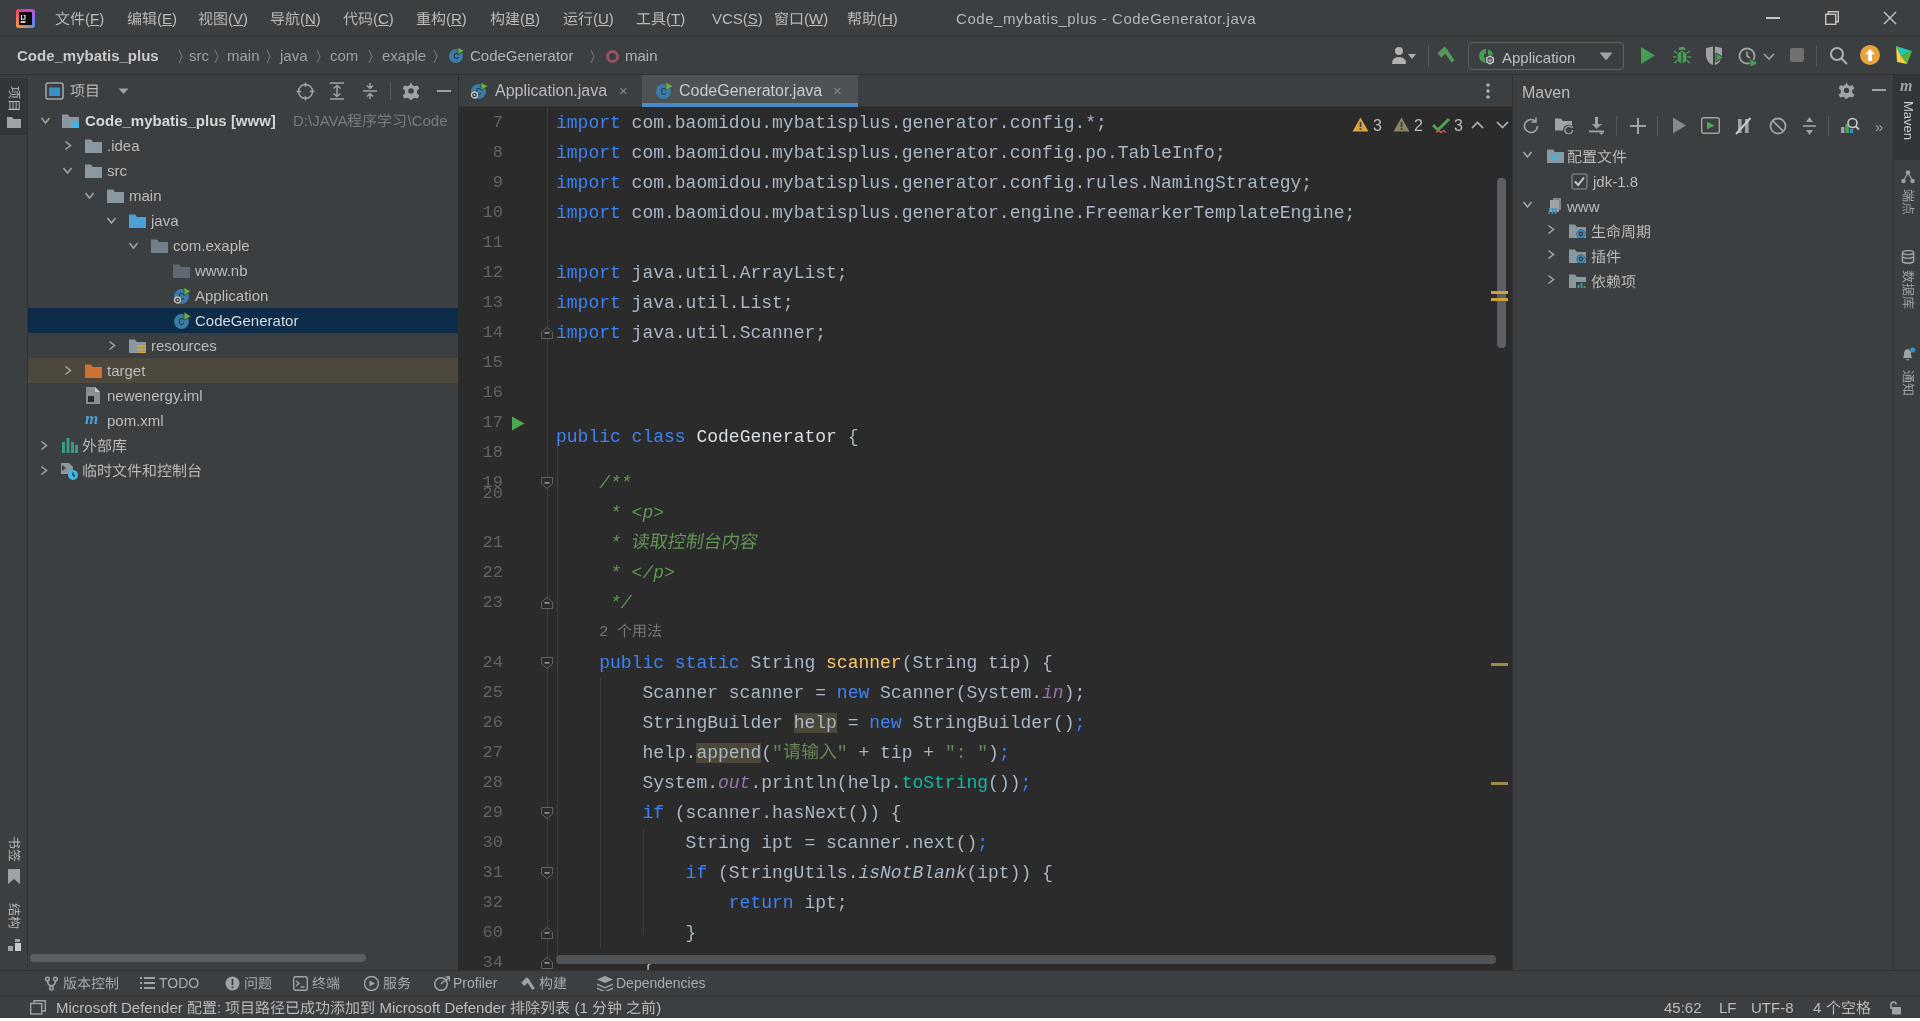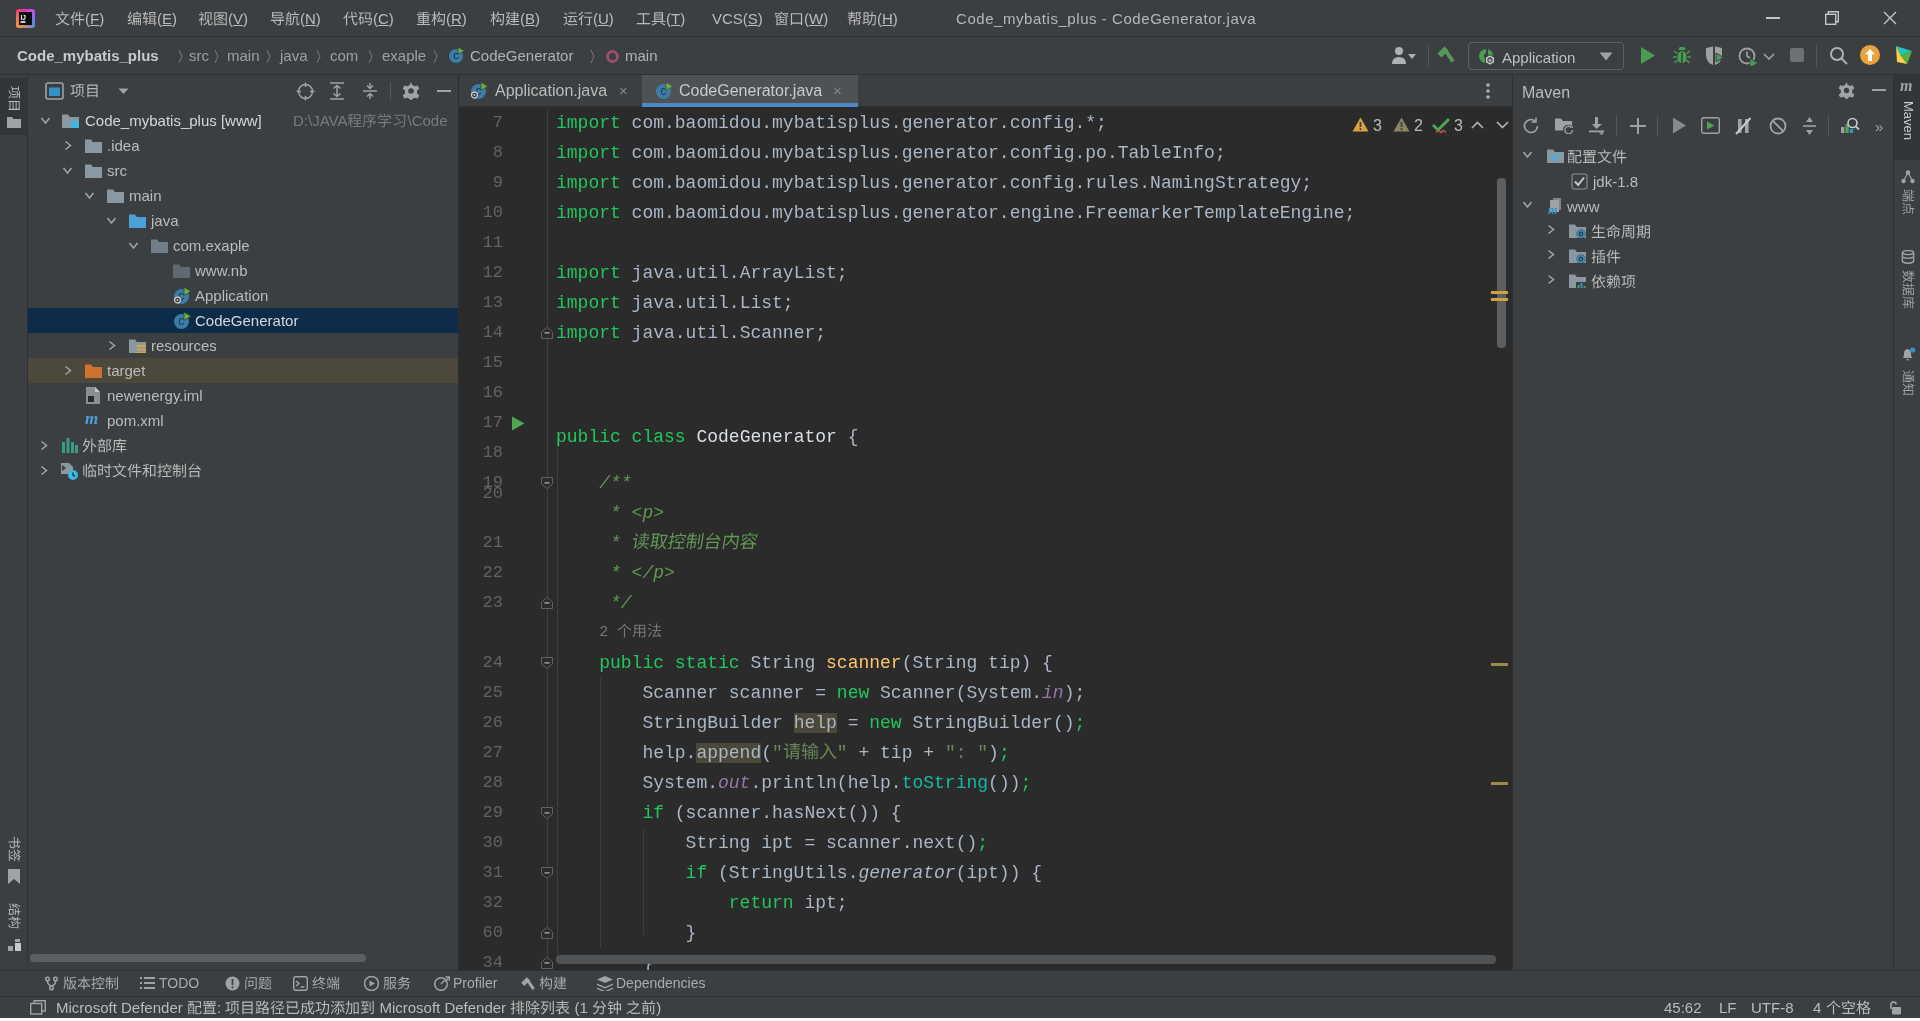--- a/index.html
+++ b/index.html
@@ -14,21 +14,21 @@
 #rstrip{position:absolute;left:1893px;top:75px;width:27px;height:895px;background:#3c3f41;border-left:1px solid #323232}
 #project{position:absolute;left:28px;top:75px;width:431px;height:895px;background:#3c3f41;border-right:1px solid #2a2c2d;overflow:hidden}
 #editor{position:absolute;left:459px;top:75px;width:1053px;height:895px;background:#2b2b2b}
 #maven{position:absolute;left:1512px;top:75px;width:381px;height:895px;background:#3c3f41;border-left:1px solid #323232}
 #botbar{position:absolute;left:0;top:970px;width:1920px;height:26px;background:#3c3f41;border-top:1px solid #323232}
 #statusbar{position:absolute;left:0;top:996px;width:1920px;height:22px;background:#3c3f41;border-top:1px solid #323232}
 #whitestrip{position:absolute;left:0;top:1018px;width:1920px;height:3px;background:#fdfdfd}
 .trow{position:absolute;left:0;width:431px;height:25px;line-height:25px;color:#bbbbbb;font-size:15px;white-space:nowrap}
 .cl{position:absolute;height:30px;line-height:30px;font-size:18px;font-family:"Liberation Mono",monospace;color:#a9b7c6;white-space:pre}
 .ln{position:absolute;width:44px;text-align:right;height:30px;line-height:30px;font-size:17px;font-family:"Liberation Mono",monospace;color:#606366}
-.kw{color:#22c55e}
+.kw{color:#3b82f6}
 .st{color:#6a8759}
 .cm{color:#629755;font-style:italic}
 .cm svg.k{transform:skewX(-9deg)}
 .fd{color:#9876aa;font-style:italic}
 .md{color:#ffc66b}
 .gr{color:#14b8a6}
 .wt{color:#d8dee3}
 .hl{background:#4b4839}
 .it{font-style:italic}
 </style></head><body>
@@ -398,21 +398,21 @@
 <div class="abs" style="left:0;top:233px;width:431px;height:25px;background:#0d2c4a"></div>
 <div class="abs" style="left:0;top:283px;width:431px;height:25px;background:#4c483b"></div>
 <svg class="abs" style="left:12px;top:40px" width="11" height="11" viewBox="0 0 11 11">
       <path d="M1.5 3 L5.5 8 L9.5 3" fill="none" stroke="#9fa3a6" stroke-width="1.6"></path>
     </svg>
 <svg class="abs" style="left:34px;top:38px" width="17" height="15" viewBox="0 0 17 15">
       <path d="M0 1.5 h6 l1.8 2.5 H17 v11 H0 Z" fill="#8a98a2"></path>
       <rect x="9" y="8" width="8" height="7" fill="#40b6e0"></rect>
     </svg>
 <div class="trow" style="top:33px;left:0">
-      <span style="position:absolute;left:57px;color:#d4d6d8;font-weight:normal">Code_mybatis_plus [www]</span>
+      <span style="position:absolute;left:57px;color:#d4d6d8;font-weight:bold">Code_mybatis_plus [www]</span>
       <span style="position:absolute;left:265px;color:#787b7e">D:\JAVA<svg class="k " viewBox="0 0 1000 1000">
           <use href="#c31243"></use>
         </svg><svg class="k " viewBox="0 0 1000 1000">
           <use href="#c24207"></use>
         </svg><svg class="k " viewBox="0 0 1000 1000">
           <use href="#c23398"></use>
         </svg><svg class="k " viewBox="0 0 1000 1000">
           <use href="#c20064"></use>
         </svg>\Code</span>
     </div>
@@ -657,21 +657,21 @@
         </svg><svg class="k " viewBox="0 0 1000 1000">
           <use href="#c20837"></use>
         </svg>"</span> + tip + <span class="st">": "</span>)<span class="kw">;</span></div>
 <div class="ln" style="left:0px;top:693px">28</div>
 <div class="cl" style="left:183.4px;top:693px">System.<span class="fd">out</span>.println(help.<span class="gr">toString</span>())<span class="kw">;</span></div>
 <div class="ln" style="left:0px;top:723px">29</div>
 <div class="cl" style="left:183.4px;top:723px"><span class="kw">if</span> (scanner.hasNext()) {</div>
 <div class="ln" style="left:0px;top:753px">30</div>
 <div class="cl" style="left:226.6px;top:753px">String ipt = scanner.next()<span class="kw">;</span></div>
 <div class="ln" style="left:0px;top:783px">31</div>
-<div class="cl" style="left:226.6px;top:783px"><span class="kw">if</span> (StringUtils.<span class="it">generator</span>(ipt)) {</div>
+<div class="cl" style="left:226.6px;top:783px"><span class="kw">if</span> (StringUtils.<span class="it">isNotBlank</span>(ipt)) {</div>
 <div class="ln" style="left:0px;top:813px">32</div>
 <div class="cl" style="left:269.8px;top:813px"><span class="kw">return</span> ipt;</div>
 <div class="ln" style="left:0px;top:843px">60</div>
 <div class="cl" style="left:226.6px;top:843px">}</div>
 <div class="ln" style="left:0px;top:873px">34</div>
 <div class="cl" style="left:183.4px;top:873px">}</div>
 <div class="abs" style="left:140.2px;top:543px;height:30px;line-height:30px;font-size:15px;color:#787878;font-family:'Liberation Mono',monospace">2 <svg class="k " viewBox="0 0 1000 1000">
         <use href="#c20010"></use>
       </svg><svg class="k " viewBox="0 0 1000 1000">
         <use href="#c29992"></use>

